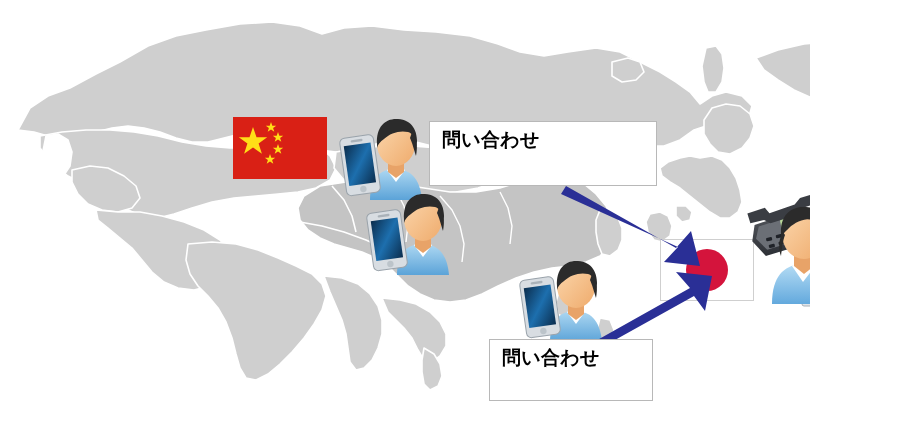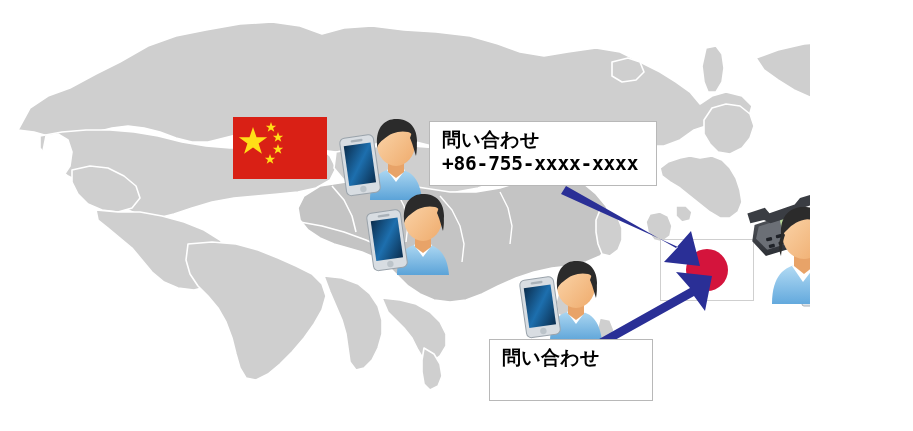--- a/index.html
+++ b/index.html
@@ -404,20 +404,19 @@
           M 11,30 C 10,10 22,2 36,3 C 52,4 59,16 58,34 C 56,24 52,18 47,16
           C 38,13 26,17 19,24 C 15,28 12,30 11,35 Z"></path>
         <path fill="#2b2b2b" d="M 51,16 C 58,22 60,34 57,46 C 55,38 52,28 49,23 Z"></path>
         <path fill="#2b2b2b" d="M 13,28 C 9,34 8,44 11,52 C 12,44 13,36 15,31 Z"></path>
       </g>
     </svg>
   </div>
 
   <div class="callout" id="callout-cn">
     <div class="ln">問い合わせ</div>
-    <div class="ln num">+86-755-xxxx-xxxx</div>
   </div>
 
   <div class="callout" id="callout-jp">
     <div class="ln">問い合わせ</div>
   </div>
 
 </div>
 
 </body></html>

